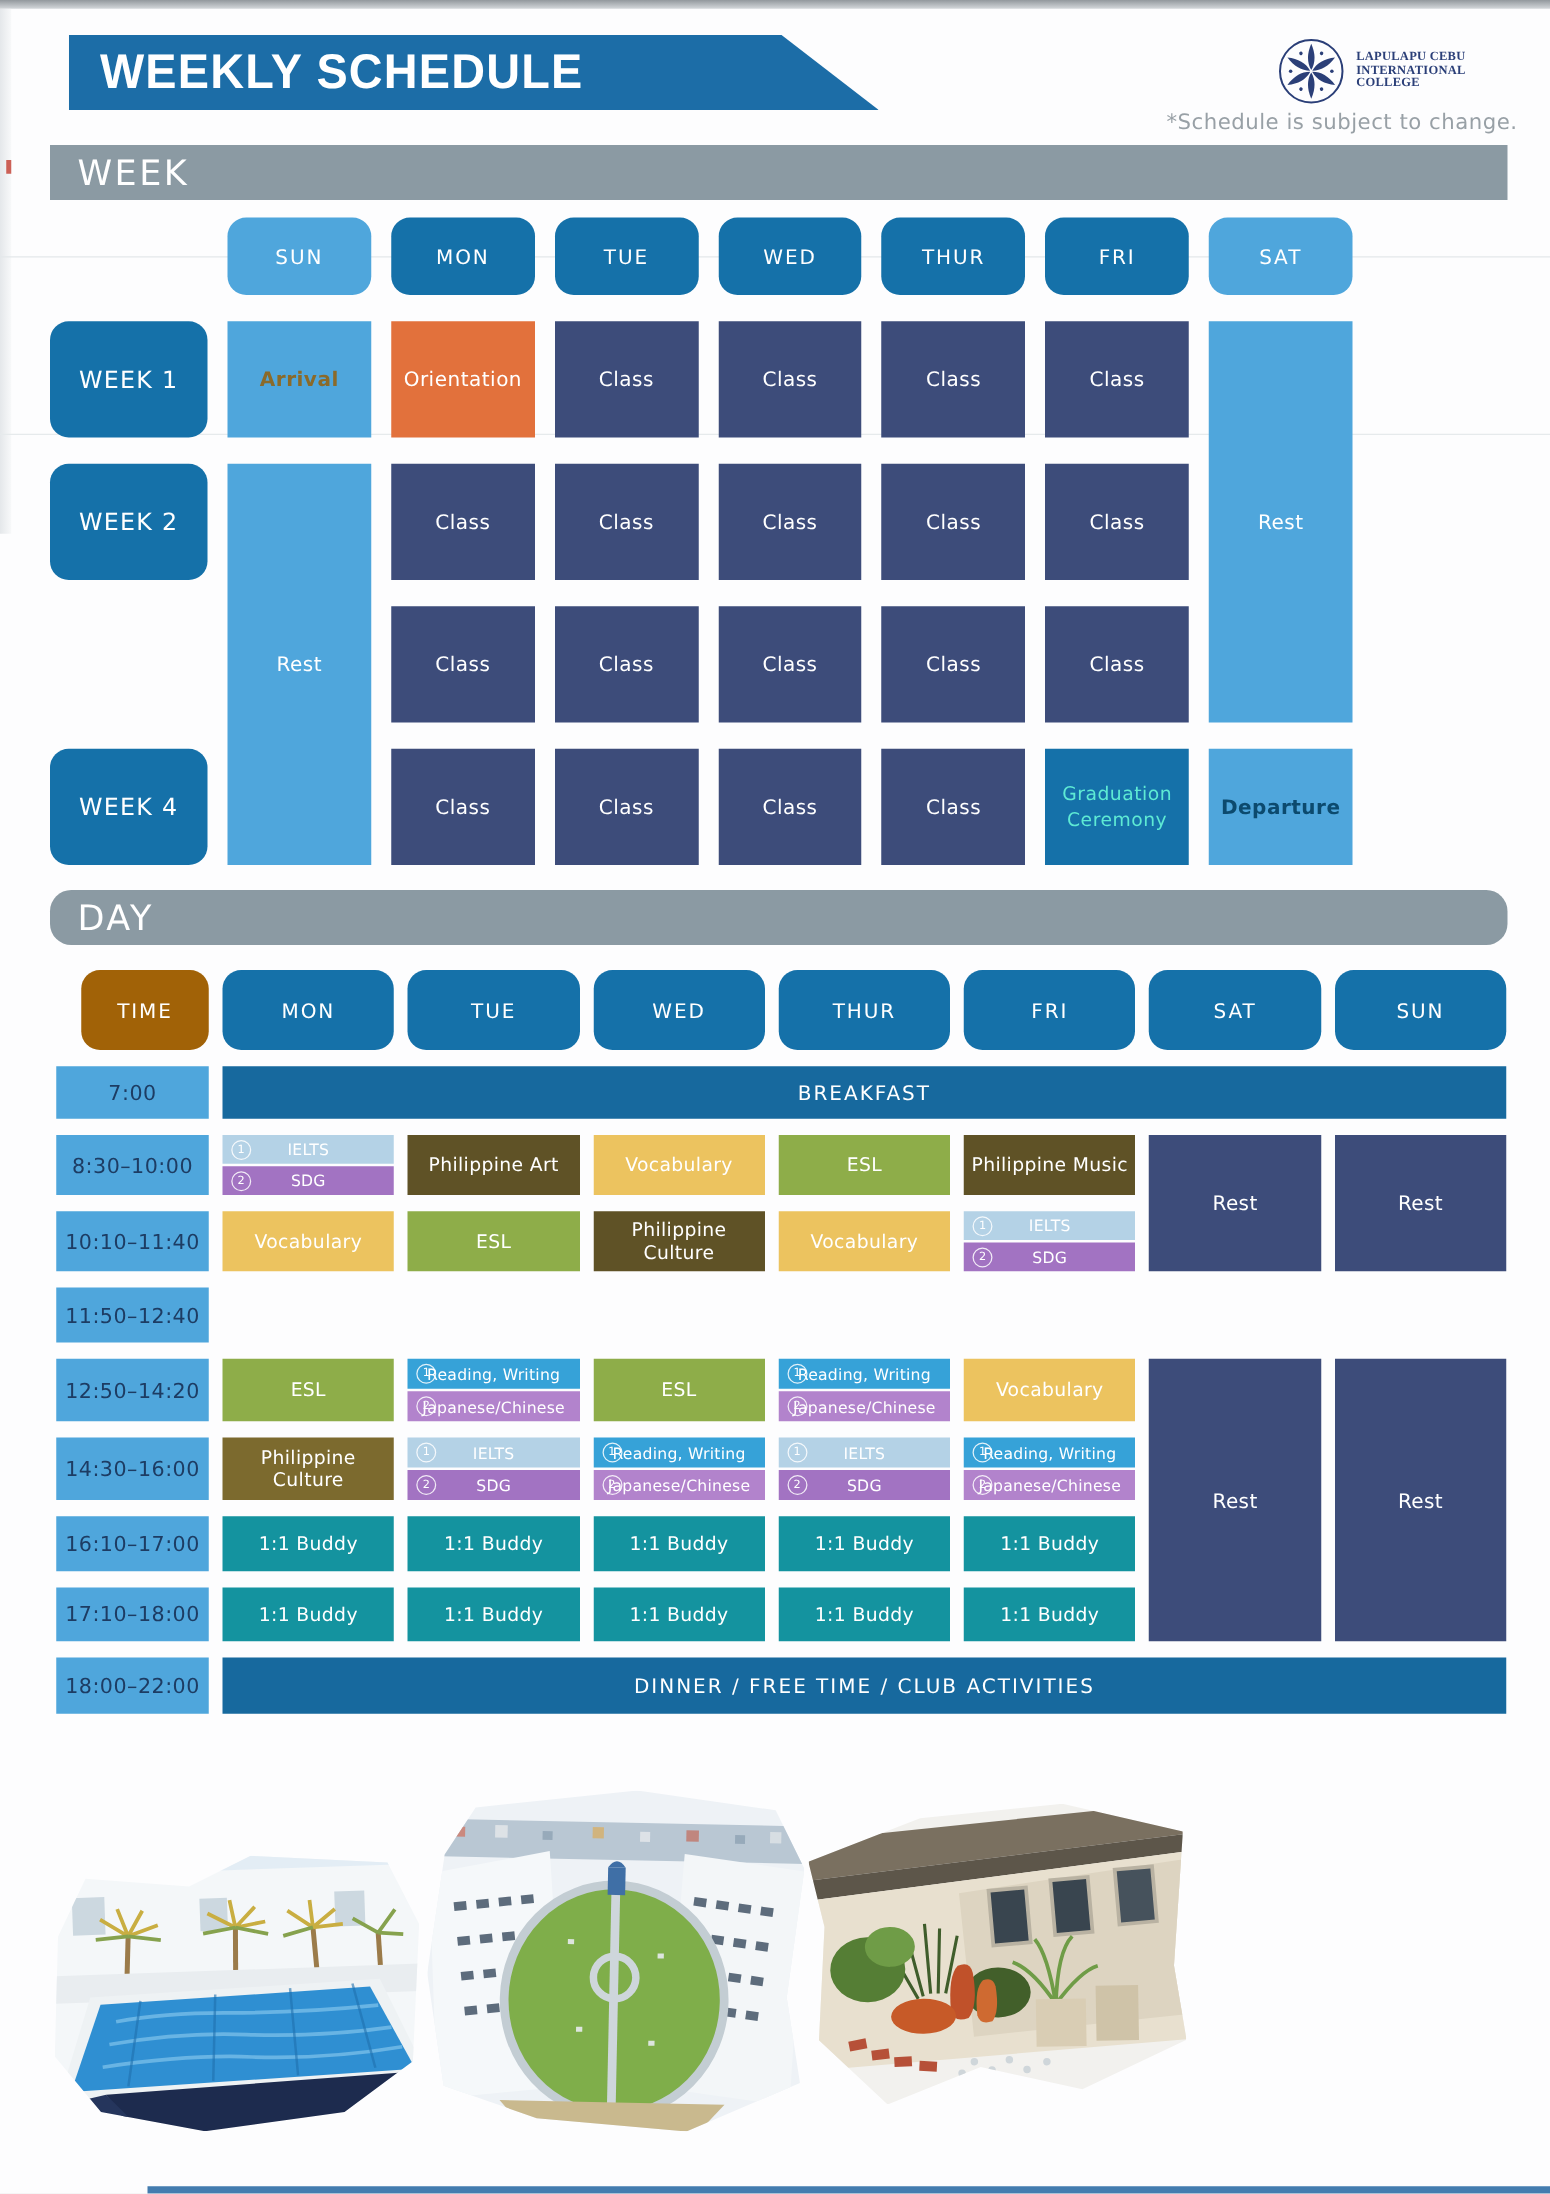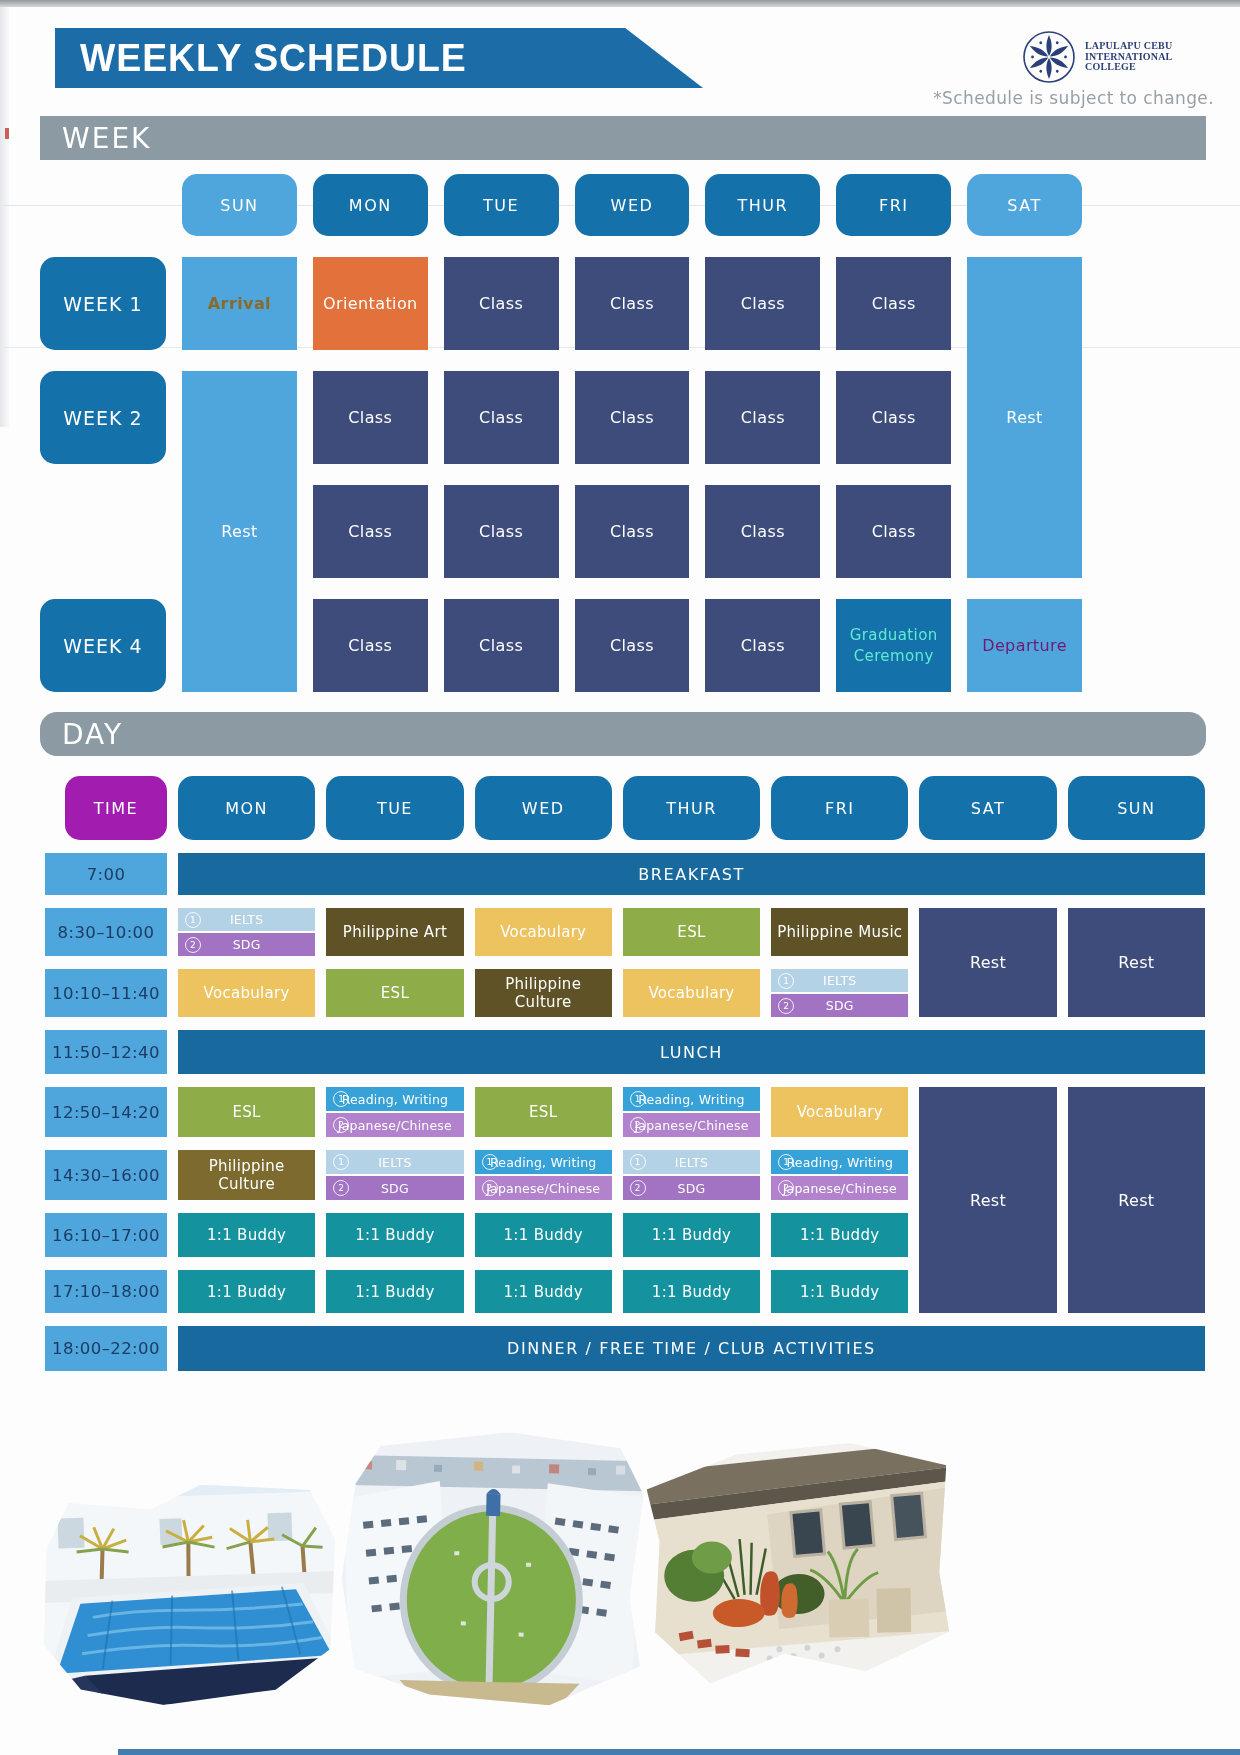--- a/index.html
+++ b/index.html
@@ -142,29 +142,29 @@
       <div class="wcell" style="grid-area: 4 / 3; background: rgb(61, 76, 122); color: rgb(255, 255, 255);">Class</div>
       <div class="wcell" style="grid-area: 4 / 4; background: rgb(61, 76, 122); color: rgb(255, 255, 255);">Class</div>
       <div class="wcell" style="grid-area: 4 / 5; background: rgb(61, 76, 122); color: rgb(255, 255, 255);">Class</div>
       <div class="wcell" style="grid-area: 4 / 6; background: rgb(61, 76, 122); color: rgb(255, 255, 255);">Class</div>
       <div class="wcell" style="grid-area: 4 / 7; background: rgb(61, 76, 122); color: rgb(255, 255, 255);">Class</div>
       <div class="wcell" style="grid-area: 5 / 3; background: rgb(61, 76, 122); color: rgb(255, 255, 255);">Class</div>
       <div class="wcell" style="grid-area: 5 / 4; background: rgb(61, 76, 122); color: rgb(255, 255, 255);">Class</div>
       <div class="wcell" style="grid-area: 5 / 5; background: rgb(61, 76, 122); color: rgb(255, 255, 255);">Class</div>
       <div class="wcell" style="grid-area: 5 / 6; background: rgb(61, 76, 122); color: rgb(255, 255, 255);">Class</div>
       <div class="wcell" style="grid-area: 5 / 7; background: rgb(21, 113, 169); color: #5eead4; font-size: 15px;">Graduation Ceremony</div>
-      <div class="wcell" style="grid-area: 5 / 8; background: rgb(79, 166, 220); color: #701a75; font-weight: normal;">Departure</div>
+      <div class="wcell" style="grid-area: 5 / 8; background: rgb(79, 166, 220); color: #0c4a6e; font-weight: bold;">Departure</div>
     </div>
 
   <div class="section-banner" id="day-banner" style="background: rgb(139, 154, 163);">
     <span>DAY</span>
   </div>
 
   <div id="day-grid">
-      <div class="dhdr" style="grid-area: 1 / 1; background: #a21caf; margin-left: 20px;">TIME</div>
+      <div class="dhdr" style="grid-area: 1 / 1; background: #a16207; margin-left: 20px;">TIME</div>
       <div class="dhdr" style="grid-area: 1 / 2; background: rgb(21, 113, 169);">MON</div>
       <div class="dhdr" style="grid-area: 1 / 3; background: rgb(21, 113, 169);">TUE</div>
       <div class="dhdr" style="grid-area: 1 / 4; background: rgb(21, 113, 169);">WED</div>
       <div class="dhdr" style="grid-area: 1 / 5; background: rgb(21, 113, 169);">THUR</div>
       <div class="dhdr" style="grid-area: 1 / 6; background: rgb(21, 113, 169);">FRI</div>
       <div class="dhdr" style="grid-area: 1 / 7; background: rgb(21, 113, 169);">SAT</div>
       <div class="dhdr" style="grid-area: 1 / 8; background: rgb(21, 113, 169);">SUN</div>
       <div class="tcell" style="grid-area: 2 / 1; background: rgb(79, 166, 220); color: rgb(29, 60, 99);">7:00</div>
       <div class="tcell" style="grid-area: 3 / 1; background: rgb(79, 166, 220); color: rgb(29, 60, 99);">8:30–10:00</div>
       <div class="tcell" style="grid-area: 4 / 1; background: rgb(79, 166, 220); color: rgb(29, 60, 99);">10:10–11:40</div>
@@ -198,21 +198,20 @@
       <div class="dcell split" style="grid-area: 4 / 6;">
         <div class="half" style="background: rgb(180, 210, 230);">
           <div class="circ">1</div>
           <div class="hlabel">IELTS</div>
         </div>
         <div class="half" style="background: rgb(162, 115, 194);">
           <div class="circ">2</div>
           <div class="hlabel">SDG</div>
         </div>
       </div>
-      <div class="dcell meal" style="grid-area: 5 / 2 / auto / 9; background: rgb(23, 105, 158);">LUNCH</div>
       <div class="dcell subj" style="grid-area: 6 / 2; background: rgb(142, 173, 73);">ESL</div>
       <div class="dcell split" style="grid-area: 6 / 3;">
         <div class="half" style="background: rgb(54, 162, 216);">
           <div class="circ">1</div>
           <div class="hlabel">Reading, Writing</div>
         </div>
         <div class="half" style="background: rgb(178, 131, 204);">
           <div class="circ">2</div>
           <div class="hlabel">Japanese/Chinese</div>
         </div>

